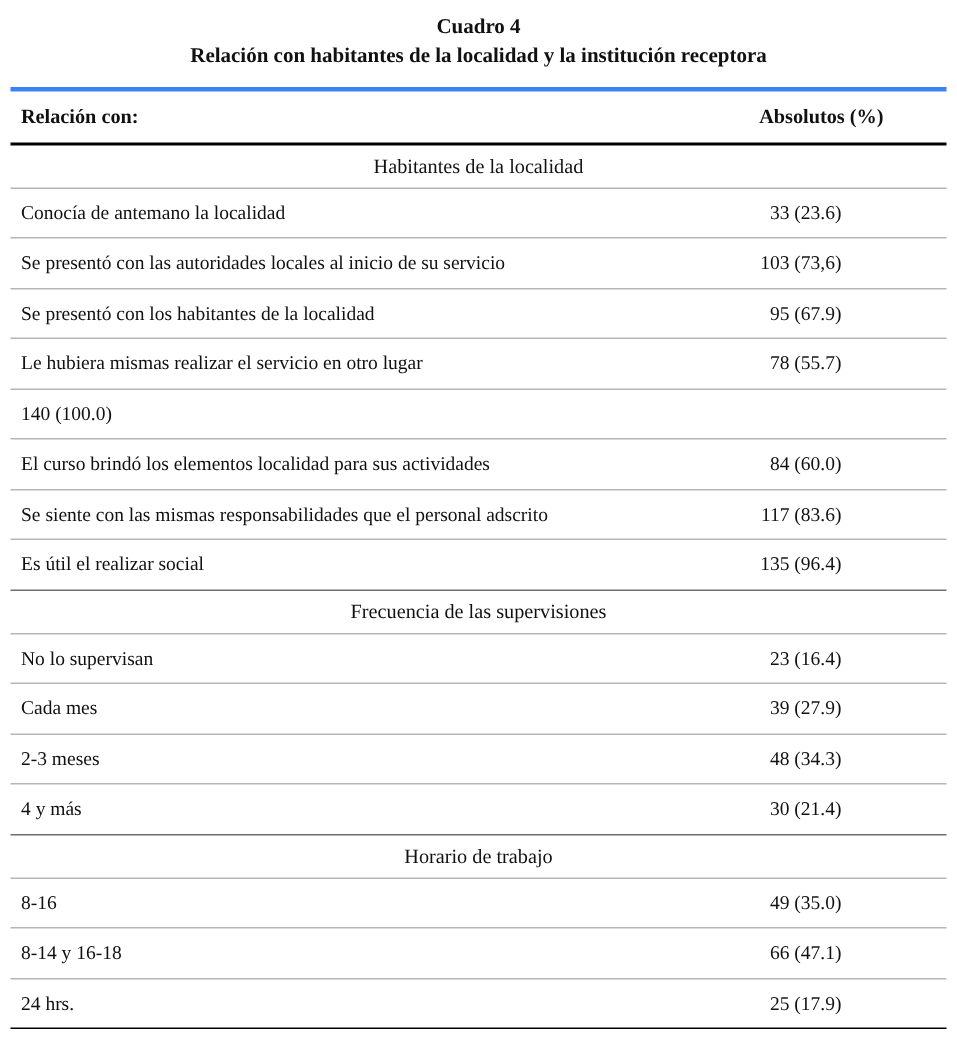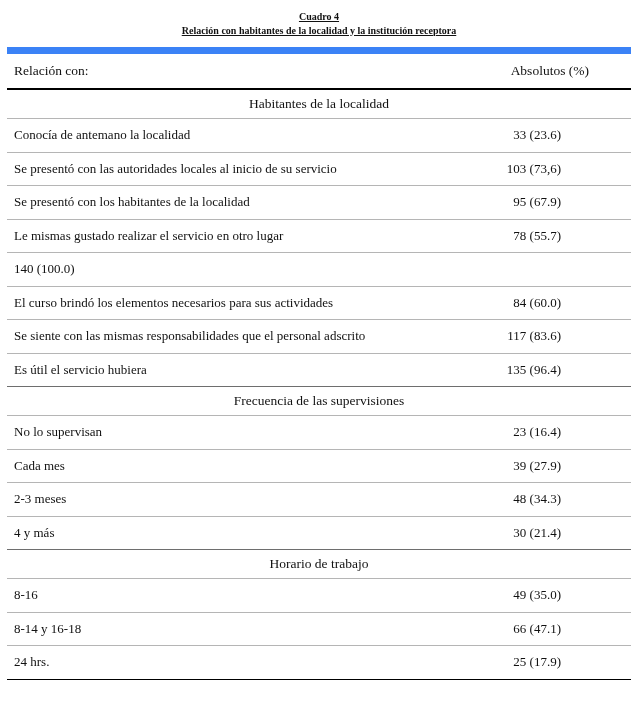--- a/index.html
+++ b/index.html
@@ -7,30 +7,30 @@
   .page {
     width: 638px;
     height: 709px;
     background: #ffffff;
     font-family: "Liberation Serif", "DejaVu Serif", serif;
     color: #111111;
     padding: 6px 7px 0 7px;
     overflow: hidden;
   }
   .titles { text-align: center; padding: 4px 0 10px 0; }
-  .title-line { font-weight: bold; font-size: 10px; line-height: 1.35; text-decoration: underline; }
+  .title-line { font-weight: bold; font-size: 14px; line-height: 1.35; }
 
   .thead {
     display: flex;
     justify-content: space-between;
     align-items: center;
-    border-top: 7px solid #3b82f6;
+    border-top: 3px solid #3b82f6;
     border-bottom: 2px solid #000;
     padding: 9px 42px 9px 7px;
-    font-weight: normal;
+    font-weight: bold;
     font-size: 13.5px;
   }
 
   .section-title {
     text-align: center;
     font-weight: normal;
     font-size: 13.5px;
     padding: 6px 0;
     border-top: 1px solid #6e6e6e;
   }
@@ -72,36 +72,36 @@
         </div>
         <div class="row">
           <span class="cell-label">Se presentó con las autoridades locales al inicio de su servicio</span>
           <span class="cell-value">103 (73,6)</span>
         </div>
         <div class="row">
           <span class="cell-label">Se presentó con los habitantes de la localidad</span>
           <span class="cell-value">95 (67.9)</span>
         </div>
         <div class="row">
-          <span class="cell-label">Le mismas gustado realizar el servicio en otro lugar</span>
+          <span class="cell-label">Le hubiera mismas realizar el servicio en otro lugar</span>
           <span class="cell-value">78 (55.7)</span>
         </div>
         <div class="row">
           <span class="cell-value">140 (100.0)</span>
         </div>
         <div class="row">
-          <span class="cell-label">El curso brindó los elementos necesarios para sus actividades</span>
+          <span class="cell-label">El curso brindó los elementos localidad para sus actividades</span>
           <span class="cell-value">84 (60.0)</span>
         </div>
         <div class="row">
           <span class="cell-label">Se siente con las mismas responsabilidades que el personal adscrito</span>
           <span class="cell-value">117 (83.6)</span>
         </div>
         <div class="row">
-          <span class="cell-label">Es útil el servicio hubiera</span>
+          <span class="cell-label">Es útil el realizar social</span>
           <span class="cell-value">135 (96.4)</span>
         </div>
         <div class="section-title">Frecuencia de las supervisiones</div>
         <div class="row">
           <span class="cell-label">No lo supervisan</span>
           <span class="cell-value">23 (16.4)</span>
         </div>
         <div class="row">
           <span class="cell-label">Cada mes</span>
           <span class="cell-value">39 (27.9)</span>

